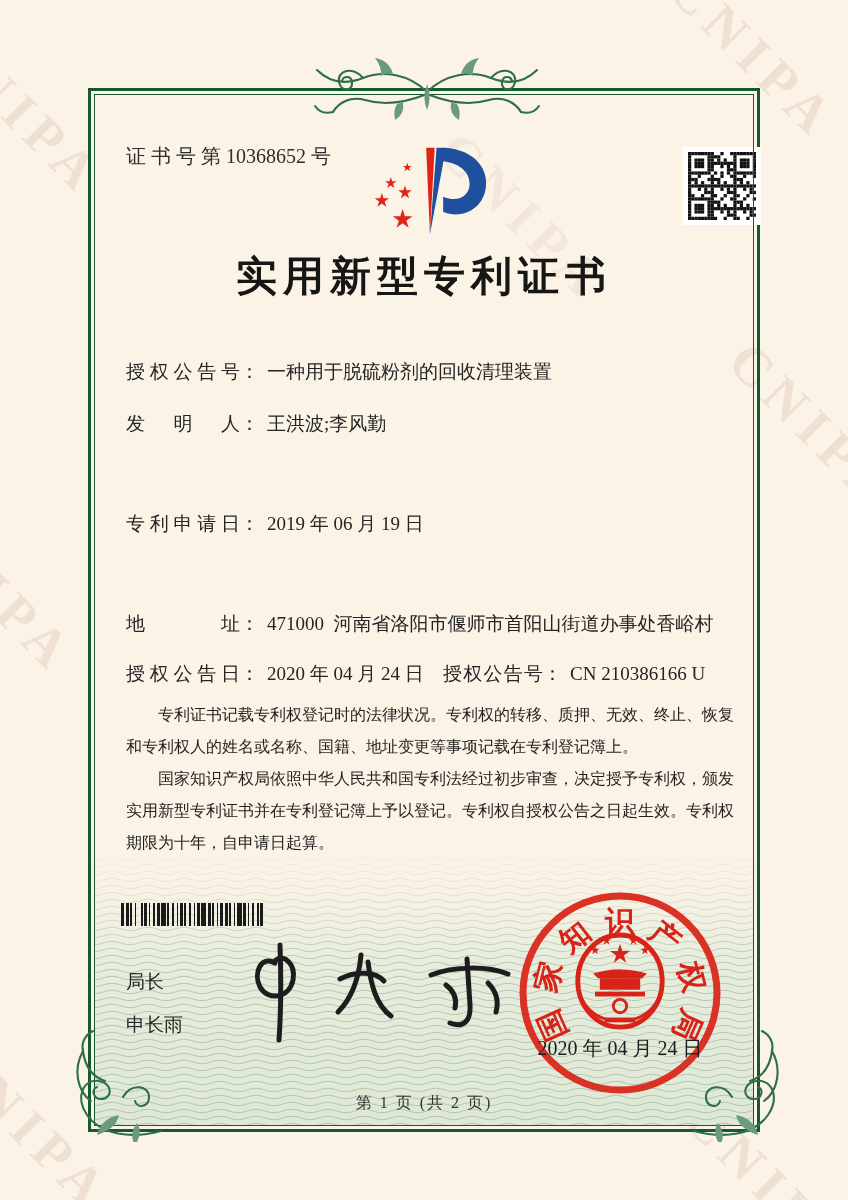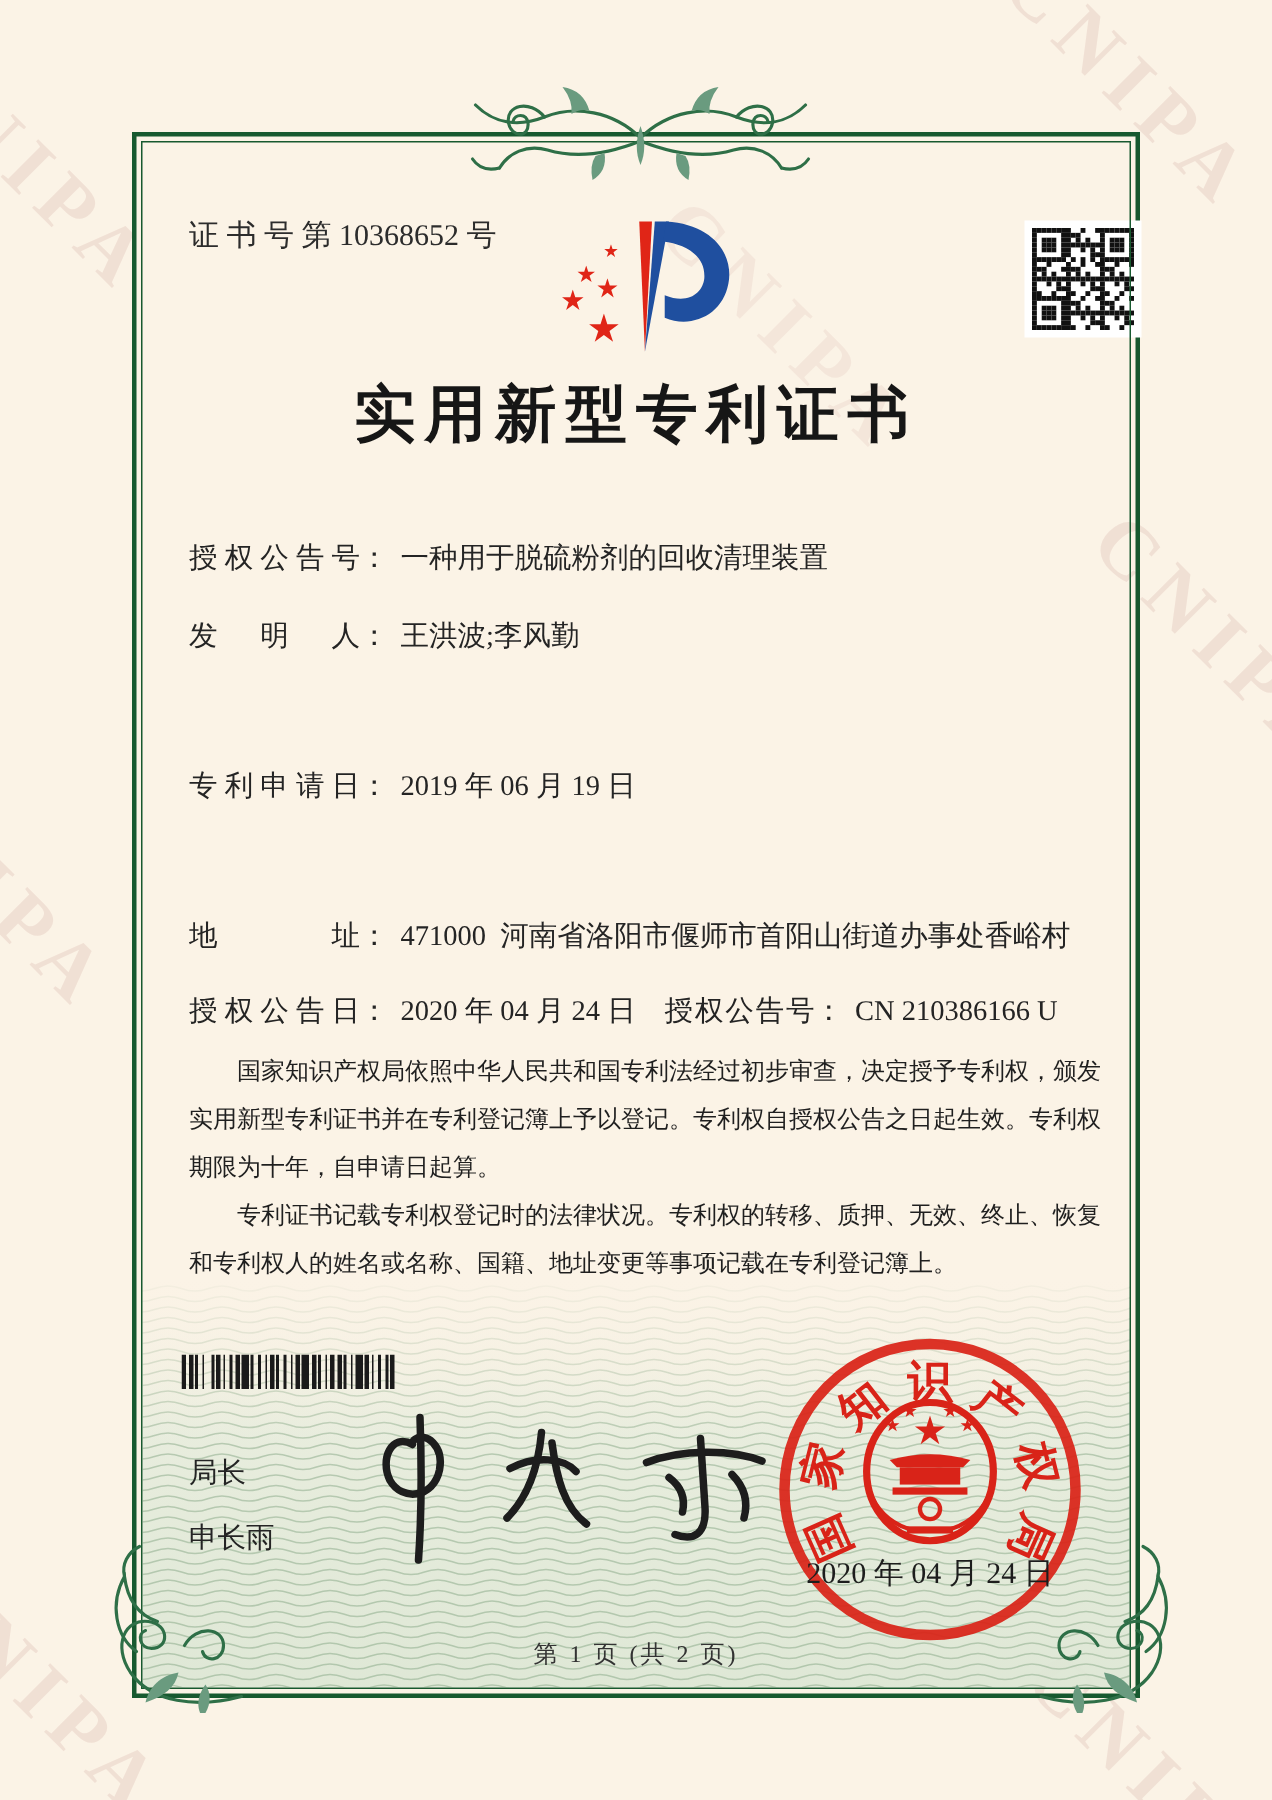--- a/index.html
+++ b/index.html
@@ -454,22 +454,22 @@
       <span class="flabel">地址</span><span class="fcolon">：</span><span class="fvalue">471000  河南省洛阳市偃师市首阳山街道办事处香峪村</span>
     </div>
     <div class="frow" style="top:570px">
       <span class="flabel">授权公告日</span><span class="fcolon">：</span><span class="fvalue">2020 年 04 月 24 日</span>
       <span class="pair2">
         <span class="flabel" style="width:100px">授权公告号</span><span class="fcolon">：</span><span class="fvalue">CN 210386166 U</span>
       </span>
     </div>
 
     <div class="paras">
+      <p>专利证书记载专利权登记时的法律状况。专利权的转移、质押、无效、终止、恢复和专利权人的姓名或名称、国籍、地址变更等事项记载在专利登记簿上。</p>
       <p>国家知识产权局依照中华人民共和国专利法经过初步审查，决定授予专利权，颁发实用新型专利证书并在专利登记簿上予以登记。专利权自授权公告之日起生效。专利权期限为十年，自申请日起算。</p>
-      <p>专利证书记载专利权登记时的法律状况。专利权的转移、质押、无效、终止、恢复和专利权人的姓名或名称、国籍、地址变更等事项记载在专利登记簿上。</p>
     </div>
 
     <div class="barcode" id="barcode"><span style="display:inline-block;height:23px;width:3.1px;background:#1a1a1a;"></span><span style="display:inline-block;height:23px;width:1.55px;"></span><span style="display:inline-block;height:23px;width:3.1px;background:#1a1a1a;"></span><span style="display:inline-block;height:23px;width:1.55px;"></span><span style="display:inline-block;height:23px;width:1.55px;background:#1a1a1a;"></span><span style="display:inline-block;height:23px;width:3.1px;"></span><span style="display:inline-block;height:23px;width:1.55px;background:#1a1a1a;"></span><span style="display:inline-block;height:23px;width:4.65px;"></span><span style="display:inline-block;height:23px;width:1.55px;background:#1a1a1a;"></span><span style="display:inline-block;height:23px;width:1.55px;"></span><span style="display:inline-block;height:23px;width:3.1px;background:#1a1a1a;"></span><span style="display:inline-block;height:23px;width:1.55px;"></span><span style="display:inline-block;height:23px;width:1.55px;background:#1a1a1a;"></span><span style="display:inline-block;height:23px;width:3.1px;"></span><span style="display:inline-block;height:23px;width:1.55px;background:#1a1a1a;"></span><span style="display:inline-block;height:23px;width:1.55px;"></span><span style="display:inline-block;height:23px;width:3.1px;background:#1a1a1a;"></span><span style="display:inline-block;height:23px;width:1.55px;"></span><span style="display:inline-block;height:23px;width:4.65px;background:#1a1a1a;"></span><span style="display:inline-block;height:23px;width:1.55px;"></span><span style="display:inline-block;height:23px;width:1.55px;background:#1a1a1a;"></span><span style="display:inline-block;height:23px;width:3.1px;"></span><span style="display:inline-block;height:23px;width:1.55px;background:#1a1a1a;"></span><span style="display:inline-block;height:23px;width:3.1px;"></span><span style="display:inline-block;height:23px;width:1.55px;background:#1a1a1a;"></span><span style="display:inline-block;height:23px;width:1.55px;"></span><span style="display:inline-block;height:23px;width:3.1px;background:#1a1a1a;"></span><span style="display:inline-block;height:23px;width:1.55px;"></span><span style="display:inline-block;height:23px;width:1.55px;background:#1a1a1a;"></span><span style="display:inline-block;height:23px;width:3.1px;"></span><span style="display:inline-block;height:23px;width:1.55px;background:#1a1a1a;"></span><span style="display:inline-block;height:23px;width:3.1px;"></span><span style="display:inline-block;height:23px;width:1.55px;background:#1a1a1a;"></span><span style="display:inline-block;height:23px;width:1.55px;"></span><span style="display:inline-block;height:23px;width:3.1px;background:#1a1a1a;"></span><span style="display:inline-block;height:23px;width:1.55px;"></span><span style="display:inline-block;height:23px;width:4.65px;background:#1a1a1a;"></span><span style="display:inline-block;height:23px;width:1.55px;"></span><span style="display:inline-block;height:23px;width:3.1px;background:#1a1a1a;"></span><span style="display:inline-block;height:23px;width:1.55px;"></span><span style="display:inline-block;height:23px;width:1.55px;background:#1a1a1a;"></span><span style="display:inline-block;height:23px;width:3.1px;"></span><span style="display:inline-block;height:23px;width:1.55px;background:#1a1a1a;"></span><span style="display:inline-block;height:23px;width:1.55px;"></span><span style="display:inline-block;height:23px;width:3.1px;background:#1a1a1a;"></span><span style="display:inline-block;height:23px;width:1.55px;"></span><span style="display:inline-block;height:23px;width:3.1px;background:#1a1a1a;"></span><span style="display:inline-block;height:23px;width:1.55px;"></span><span style="display:inline-block;height:23px;width:1.55px;background:#1a1a1a;"></span><span style="display:inline-block;height:23px;width:3.1px;"></span><span style="display:inline-block;height:23px;width:1.55px;background:#1a1a1a;"></span><span style="display:inline-block;height:23px;width:1.55px;"></span><span style="display:inline-block;height:23px;width:4.65px;background:#1a1a1a;"></span><span style="display:inline-block;height:23px;width:1.55px;"></span><span style="display:inline-block;height:23px;width:3.1px;background:#1a1a1a;"></span><span style="display:inline-block;height:23px;width:1.55px;"></span><span style="display:inline-block;height:23px;width:1.55px;background:#1a1a1a;"></span><span style="display:inline-block;height:23px;width:3.1px;"></span><span style="display:inline-block;height:23px;width:1.55px;background:#1a1a1a;"></span><span style="display:inline-block;height:23px;width:3.1px;"></span><span style="display:inline-block;height:23px;width:1.55px;background:#1a1a1a;"></span><span style="display:inline-block;height:23px;width:1.55px;"></span><span style="display:inline-block;height:23px;width:3.1px;background:#1a1a1a;"></span><span style="display:inline-block;height:23px;width:1.55px;"></span></div>
 
     <div class="officer">
       <div>局长</div>
       <div class="name">申长雨</div>
     </div>
 
     <svg class="signature" width="300" height="120" viewBox="0 0 300 120">

